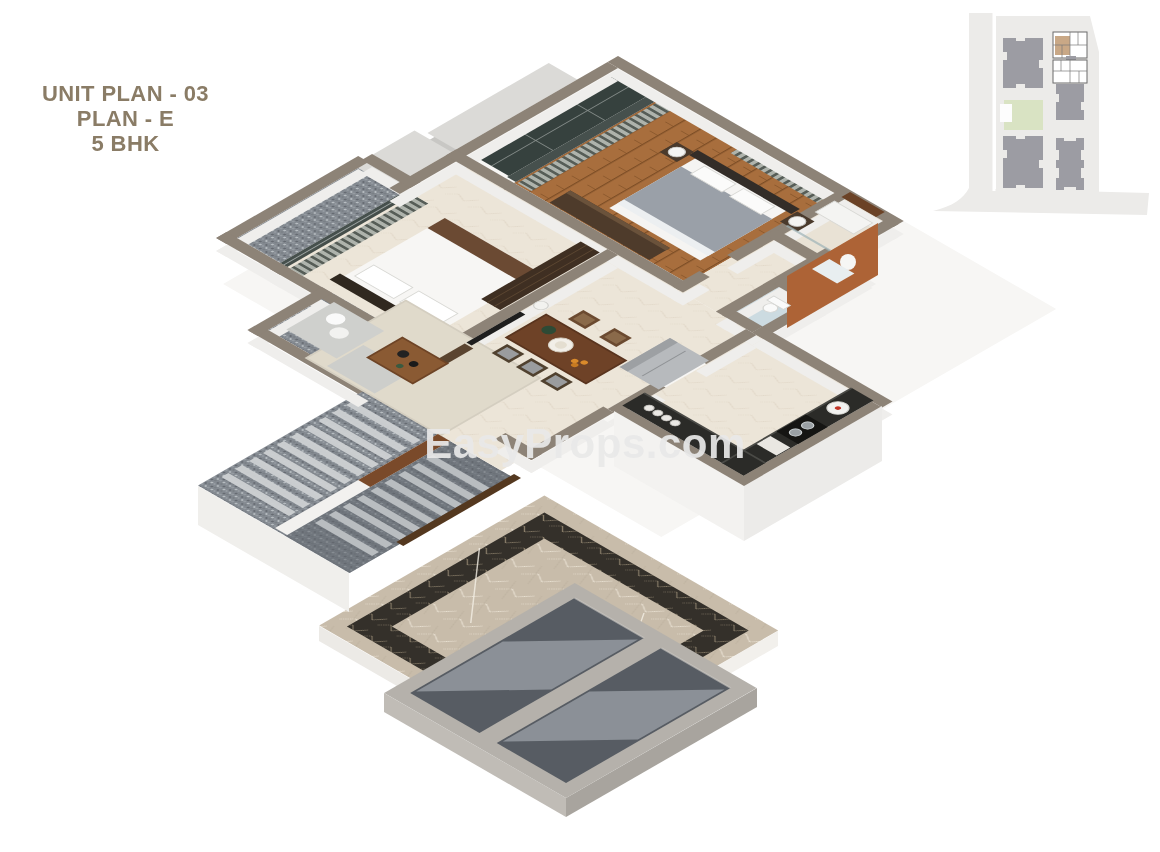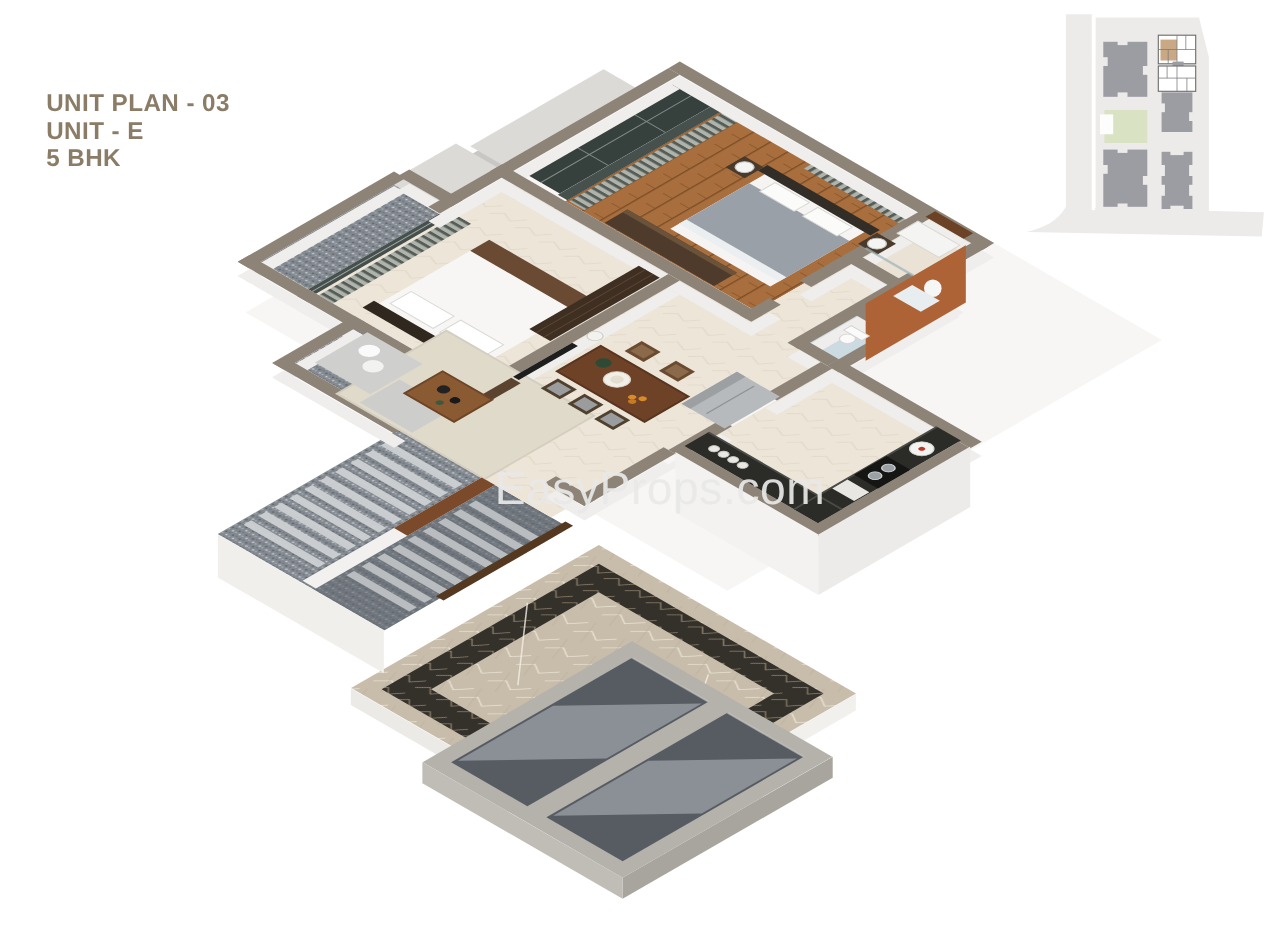--- a/index.html
+++ b/index.html
@@ -1,21 +1,21 @@
 <!DOCTYPE html>
 <html style="--pageBg: #ffffff; --titleColor: #8a7c66; --watermarkColor: #e9e9e9; --wallTop: #8d8377; --wallFace: #efeeec; --slab: #dbdad7; --wood: #a86e3d; --woodSeam: #7d4e26; --marble: #ece5d8; --marbleVein: #ded5c4; --graniteBase: #848a91; --graniteDark: #61666d; --stepLight: #ced1d3; --terrace: #c8bcaa; --terraceBorder: #34302a; --terraceVein: #efe8da; --concrete: #b5b1ab; --concreteVoid: #575c63; --ramp: #8f959b; --blueTile: #ccdbe1; --orange: #ad6336; --counter: #2b2b28; --fridge: #b7babd; --sofa: #cfd0cd; --rug: #e0dacb; --tableWood: #6e4227; --chairDark: #50412f; --bedGray: #9aa0a8; --headboard: #332d28; --wardrobe: #3f2f22; --curtainDark: #565d57; --curtainLight: #aeb3ac; --glass: #36413e; --land: #ecebe9; --building: #9c9ca3; --lawn: #d9e3c3; --highlight: #c9a886;"><head>
 <meta charset="utf-8">
 <style>
   html,body{margin:0;padding:0;background:#ffffff;}
   .canvas{position:relative;width:1160px;height:852px;background:var(--pageBg,#ffffff);overflow:hidden;
-          font-family:"Liberation Sans",sans-serif;}
+          font-family:"Liberation Sans",sans-serif;text-align:center;}
   .title-block{position:absolute;left:42px;top:81px;color:var(--titleColor,#8a7c66);
                font-weight:700;font-size:22px;line-height:25px;letter-spacing:.4px;}
-  .watermark{position:absolute;left:600px;top:420px;transform:translateX(-50%);
-             font-size:42px;font-weight:400;letter-spacing:.5px;
+  .watermark{position:absolute;left:585px;top:420px;transform:translateX(-50%);
+             font-size:42px;font-weight:700;letter-spacing:.5px;
              color:var(--watermarkColor,#eaeaea);opacity:.92;white-space:nowrap;}
   svg{position:absolute;left:0;top:0;}
 </style>
 </head>
 <body>
 
 <div class="canvas">
 
 <svg width="1160" height="852" viewBox="0 0 1160 852">
   <defs>
@@ -335,19 +335,19 @@
         <rect x="262" y="470" width="14" height="188" fill="#f2f1ef"></rect>
         <rect x="262" y="470" width="14" height="92" fill="#7a4a2a"></rect>
         <rect x="346" y="466" width="8" height="136" fill="#54381f"></rect>
       </g>
     </g>
   </g>
 </svg>
 
   <div class="title-block">
     <div>UNIT PLAN - 03</div>
-    <div>UNIT - E</div>
+    <div>PLAN - E</div>
     <div>5 BHK</div>
   </div>
 
   <div class="watermark">EasyProps.com</div>
 
 </div>
 
 </body></html>

